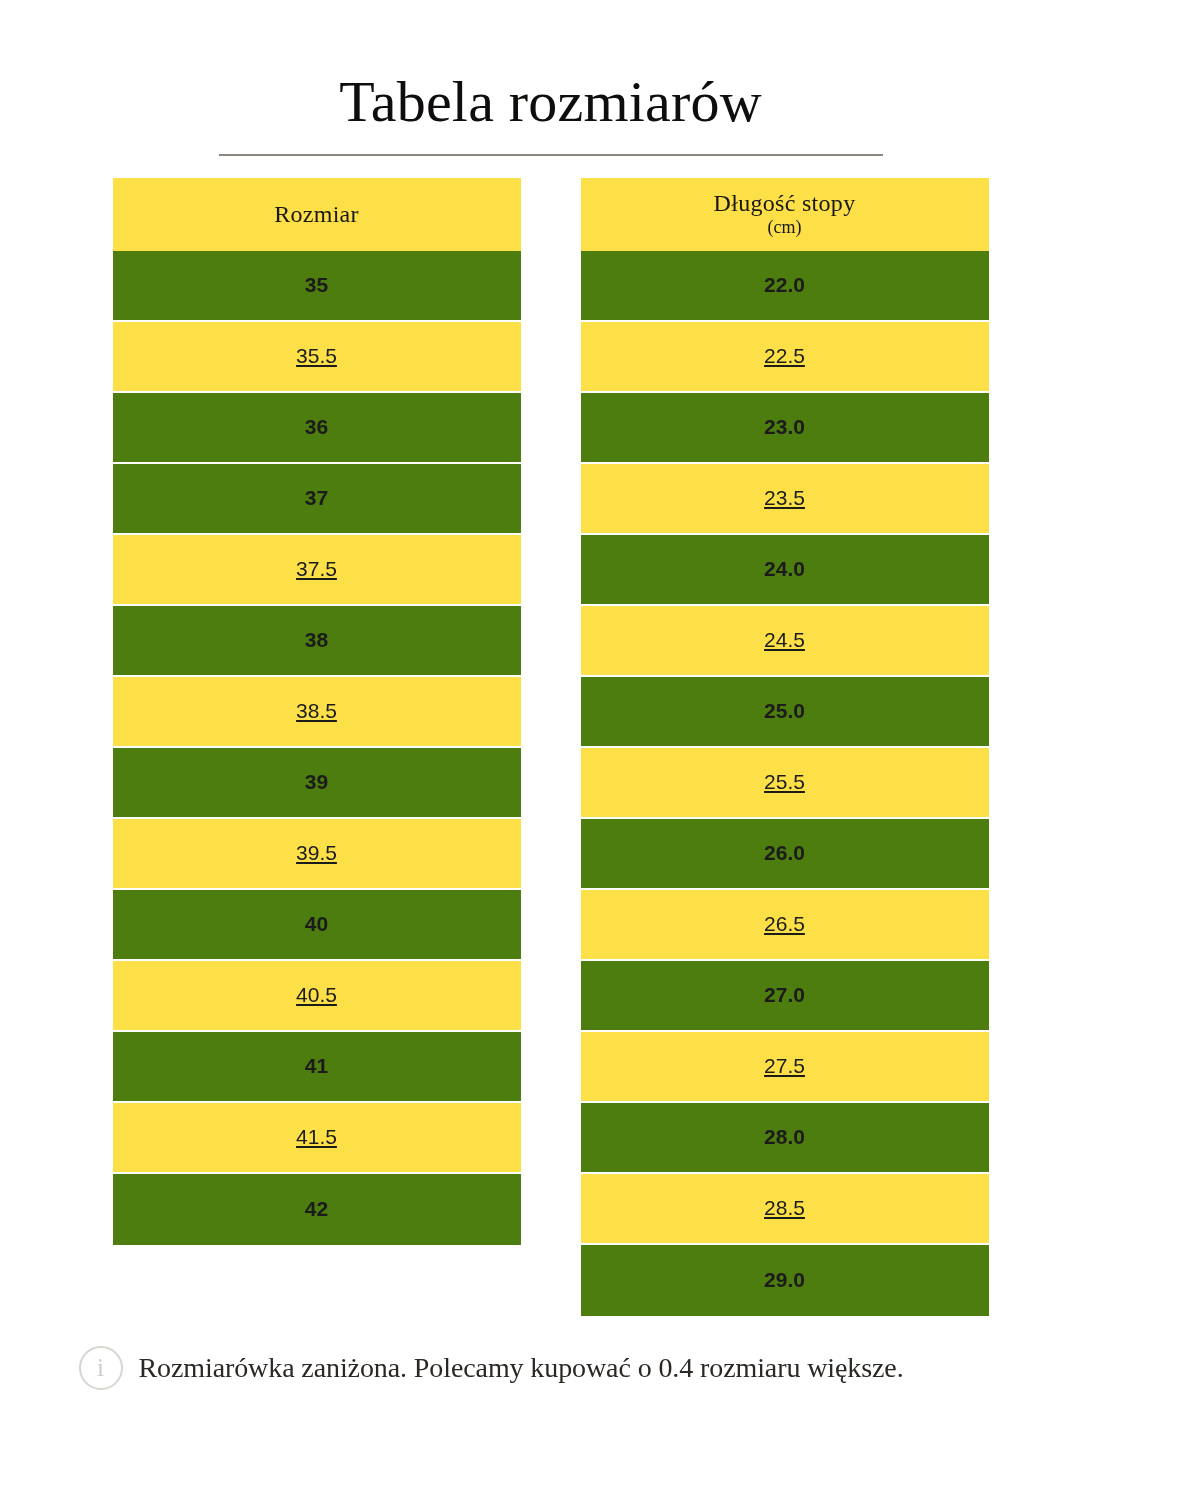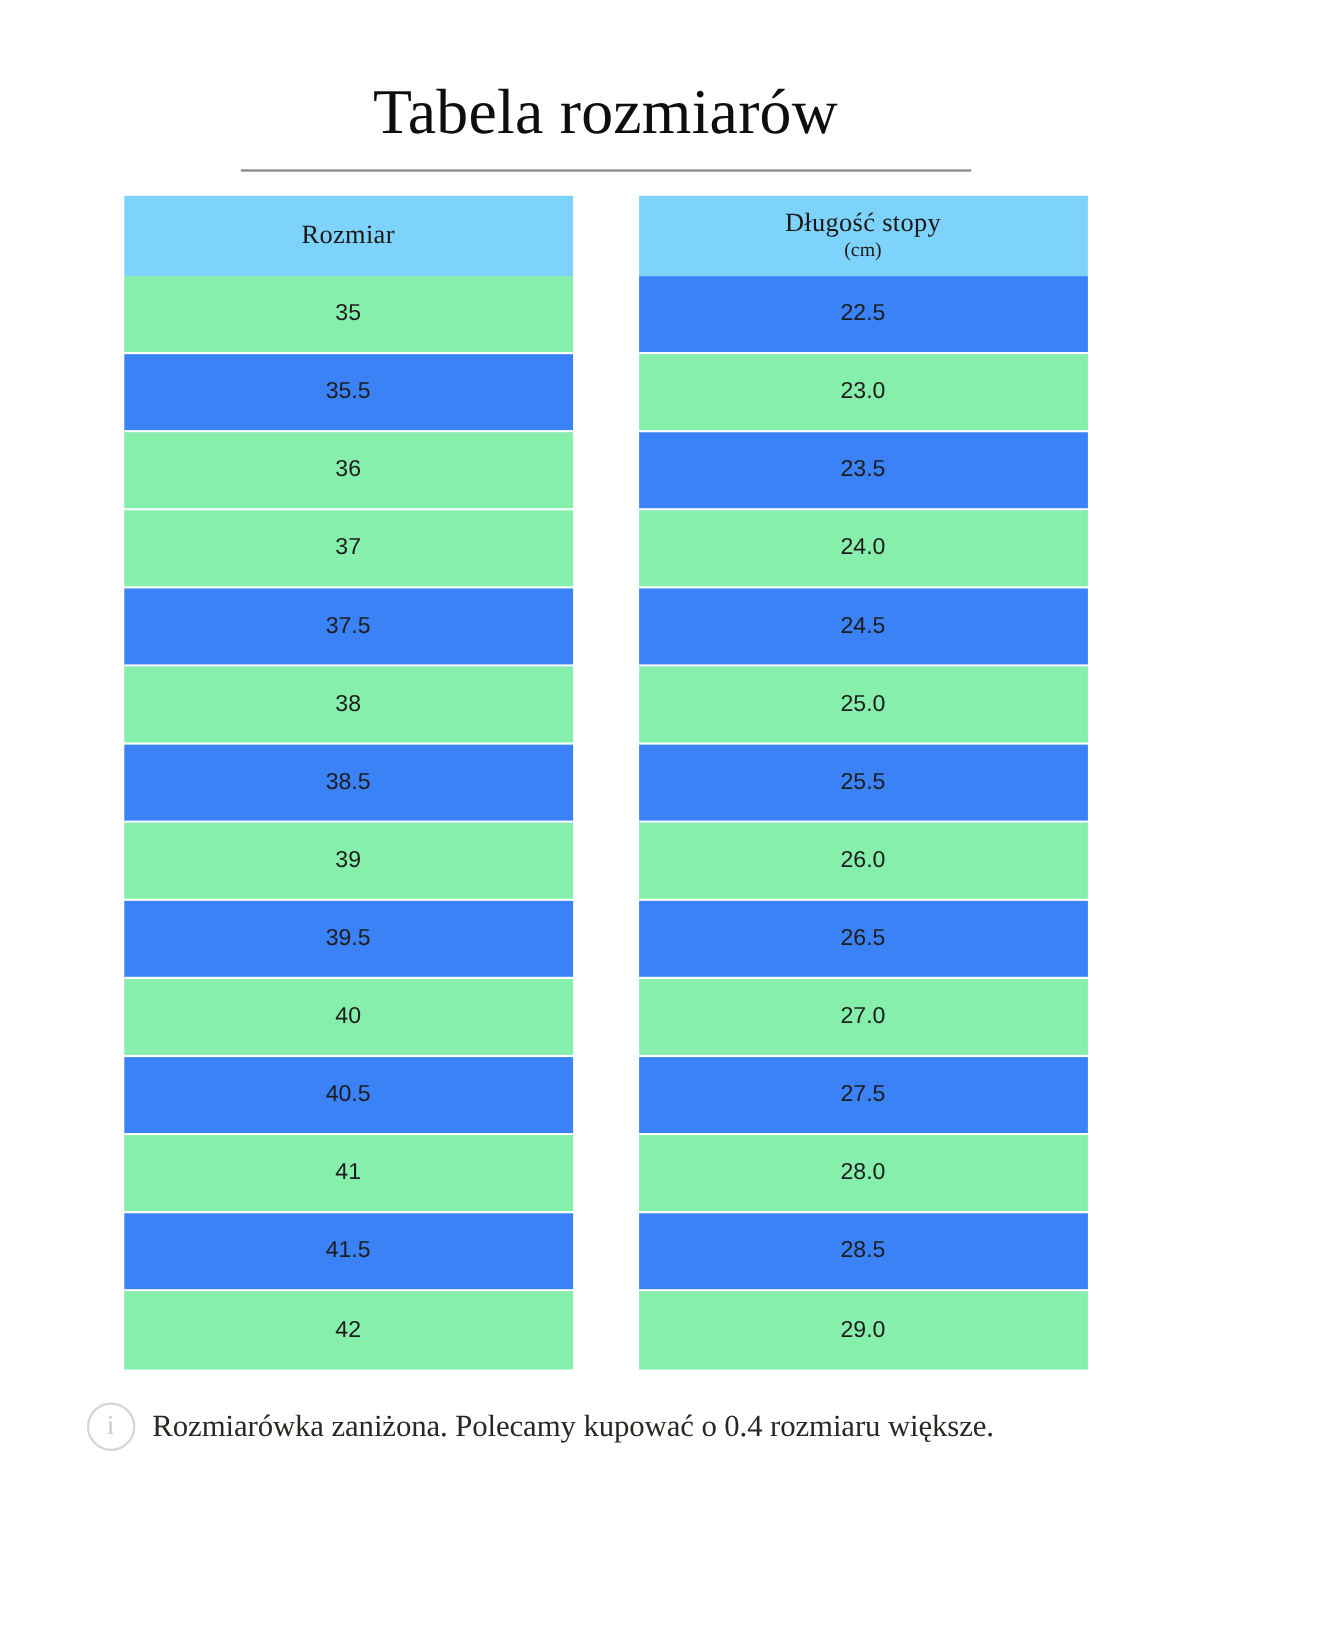--- a/index.html
+++ b/index.html
@@ -50,21 +50,21 @@
     justify-content: space-between;
   }
   .col {
     width: 408px;
     display: flex;
     flex-direction: column;
   }
 
   .col-head {
     height: 73px;
-    background: #7dd3fc;
+    background: #fde047;
     display: flex;
     flex-direction: column;
     align-items: center;
     justify-content: center;
     text-align: center;
     box-sizing: border-box;
   }
   .col-head-label {
     font-family: "Liberation Serif", serif;
     font-size: 24px;
@@ -84,22 +84,22 @@
     height: 71px;
     display: flex;
     align-items: center;
     justify-content: center;
     font-family: "Liberation Sans", sans-serif;
     font-size: 21px;
     color: #1b1b1b;
     border-bottom: 2px solid #ffffff;
     box-sizing: border-box;
   }
-  .cell.odd  { background: #86efac; }
-  .cell.even { background: #3b82f6; }
+  .cell.odd  { background: #4d7c0f; font-weight: bold; }
+  .cell.even { background: #fde047; text-decoration: underline; }
   .cell.last { border-bottom: none; text-align: right; }
 
   
   .footnote {
     margin: 30px auto 0 auto;
     width: 960px;
     display: flex;
     align-items: center;
     justify-content: flex-start;
     padding-left: 8px;
@@ -164,20 +164,21 @@
           <div class="cell odd last">42</div>
         </div>
     </div>
 
     <div class="col">
       <div class="col-head">
         <div class="col-head-label">Długość stopy</div>
         <div class="col-head-sub">(cm)</div>
       </div>
       <div id="col-length-body">
+          <div class="cell odd">22.0</div>
           <div class="cell even">22.5</div>
           <div class="cell odd">23.0</div>
           <div class="cell even">23.5</div>
           <div class="cell odd">24.0</div>
           <div class="cell even">24.5</div>
           <div class="cell odd">25.0</div>
           <div class="cell even">25.5</div>
           <div class="cell odd">26.0</div>
           <div class="cell even">26.5</div>
           <div class="cell odd">27.0</div>

